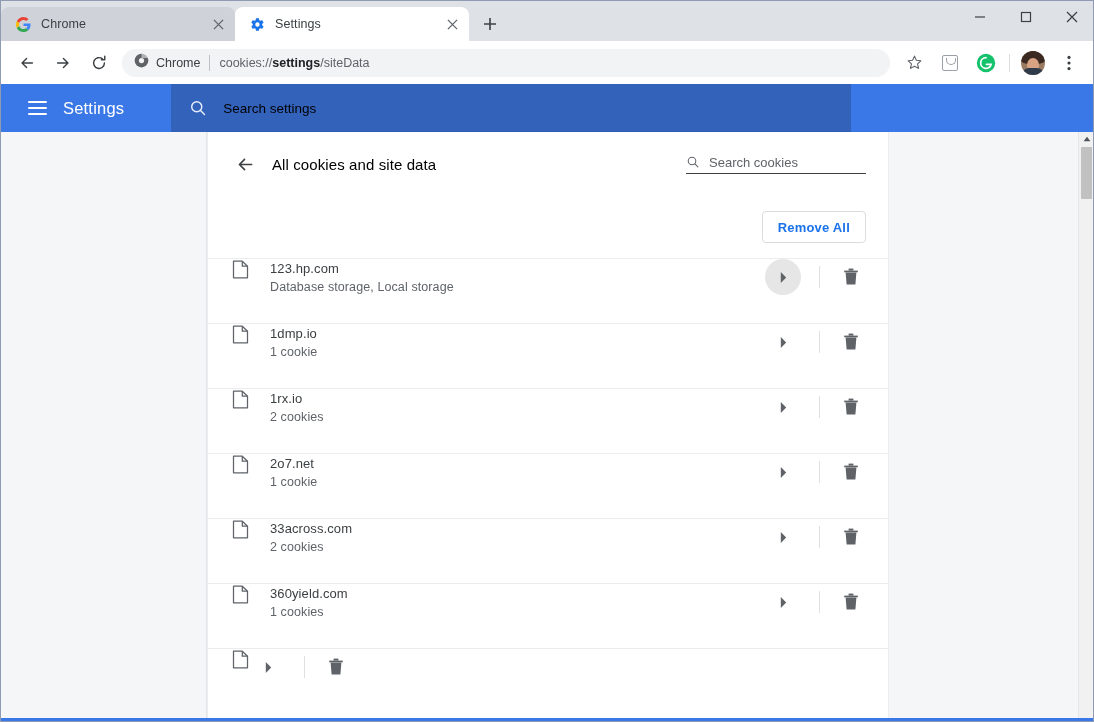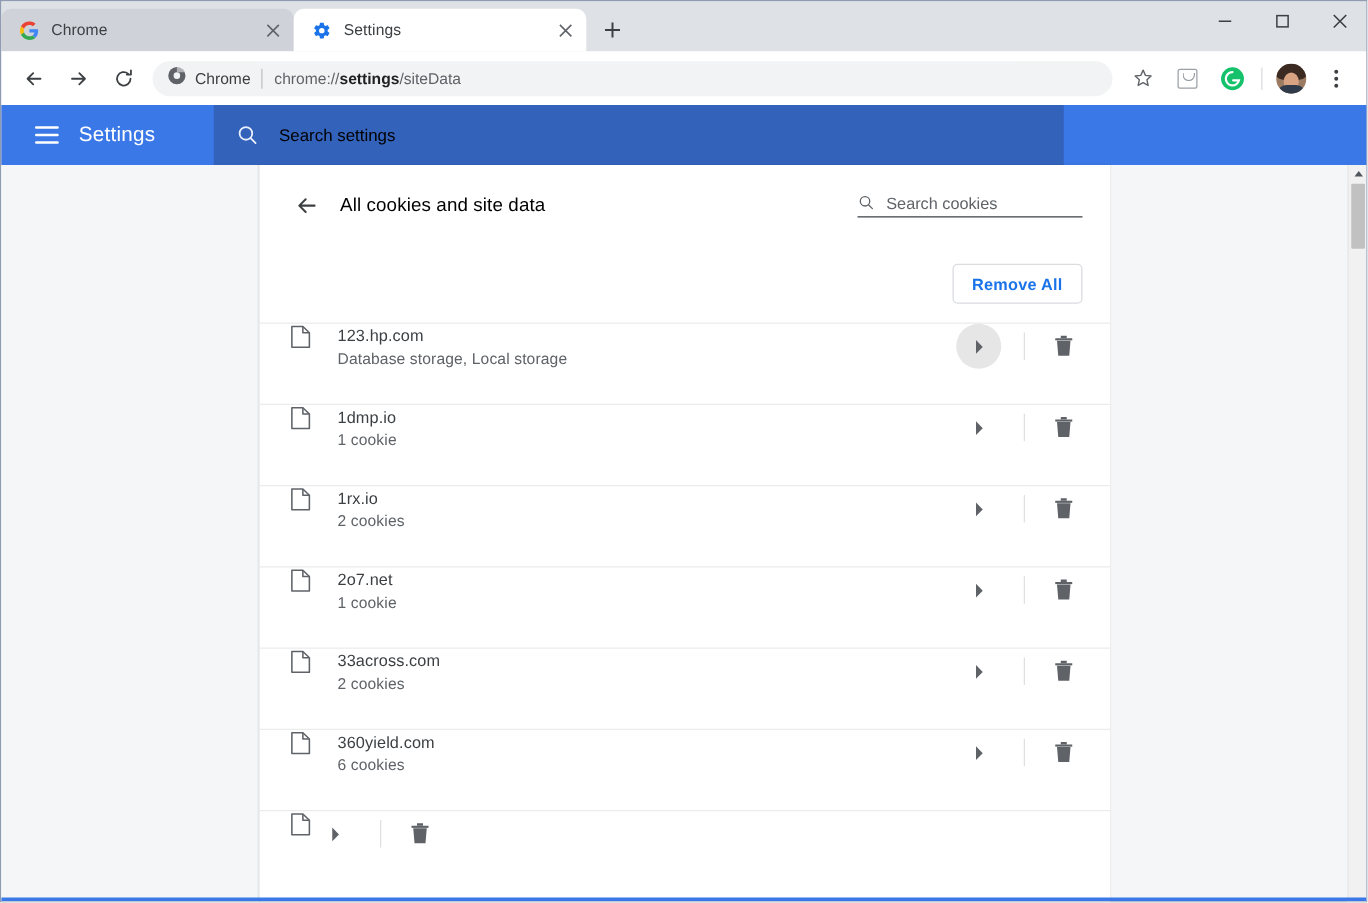--- a/index.html
+++ b/index.html
@@ -440,21 +440,21 @@
         <span>
           <svg width="15" height="15" viewBox="0 0 24 24">
             <circle cx="12" cy="12" r="11" fill="#5f6368"></circle>
             <circle cx="12" cy="12" r="4.2" fill="#f1f3f4"></circle>
             <path d="M12 7.8 H22.4 A11 11 0 0 0 12 1 Z" fill="#f1f3f4" opacity="0.55"></path>
           </svg>
         </span>
         <span class="omni-chip-label">Chrome</span>
       </span>
       <span class="omni-sep"></span>
-      <span class="omni-url"><span>chrome://</span><b>settings</b><span>/siteData</span></span>
+      <span class="omni-url"><span>cookies://</span><b>settings</b><span>/siteData</span></span>
     </div>
 
     <div class="tbtn">
       <svg width="17" height="17" viewBox="0 0 20 20">
         <path d="M10 2.5 L12.2 7.4 L17.5 8 L13.6 11.6 L14.7 16.9 L10 14.3 L5.3 16.9 L6.4 11.6 L2.5 8 L7.8 7.4 Z" stroke="#5f6368" stroke-width="1.3" fill="none" stroke-linejoin="round"></path>
       </svg>
     </div>
     <div class="tbtn">
       <span class="ext-square"></span>
     </div>
@@ -663,21 +663,21 @@
           </div>
           <div class="cookie-row">
             <span class="doc-icon">
               <svg width="17" height="19" viewBox="0 0 17 19">
                 <path d="M1.5 1.2 H10.3 L15.5 6.2 V17.8 H1.5 Z" stroke="#5f6368" stroke-width="1.25" fill="none" stroke-linejoin="round"></path>
                 <path d="M10.3 1.2 V6.2 H15.5" stroke="#5f6368" stroke-width="1.25" fill="none" stroke-linejoin="round"></path>
               </svg>
             </span>
             <span class="row-text">
               <div class="row-title">360yield.com</div>
-              <div class="row-sub">6 cookies</div>
+              <div class="row-sub">1 cookies</div>
             </span>
             <span class="row-actions">
               <span class="expand-btn">
                 <svg width="9" height="13" viewBox="0 0 9 13">
                   <path d="M1.8 1 L7.2 6.5 L1.8 12 Z" fill="#5f6368"></path>
                 </svg>
               </span>
               <span class="row-divider"></span>
               <span class="trash-btn">
                 <svg width="16" height="18" viewBox="0 0 16 18">

